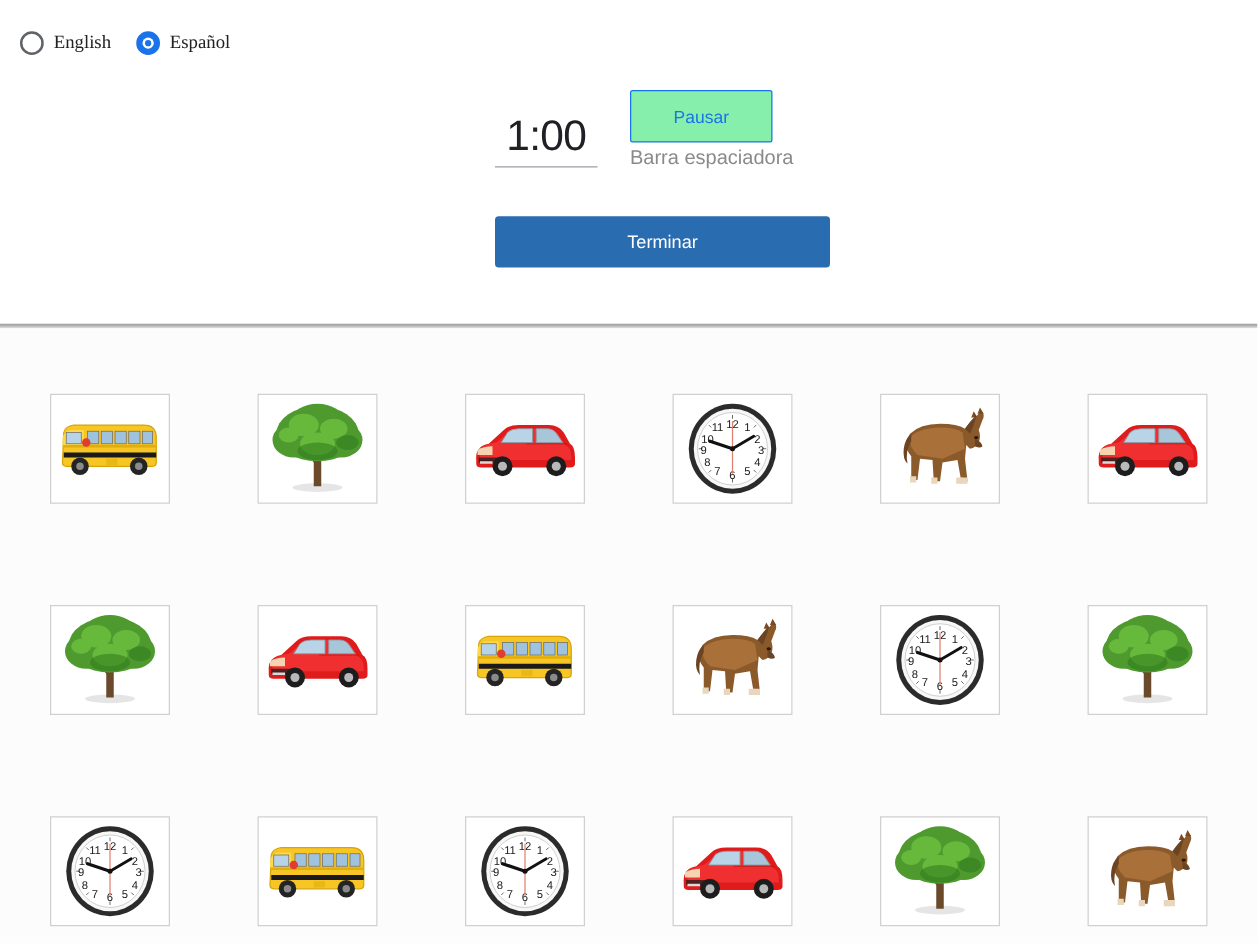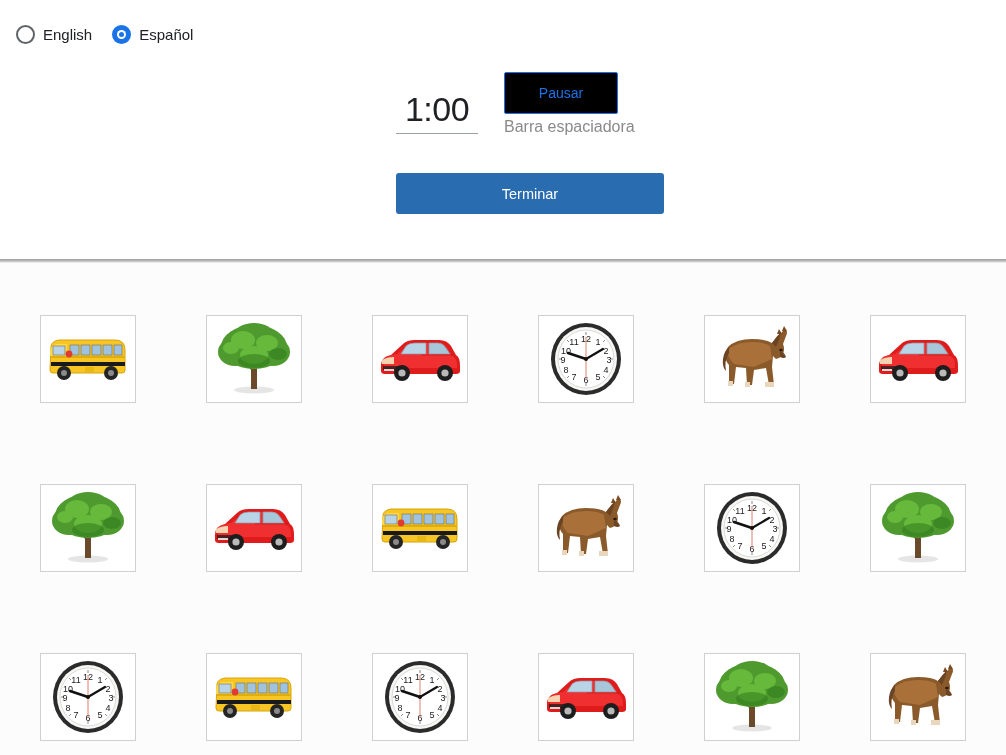--- a/index.html
+++ b/index.html
@@ -29,20 +29,21 @@
     top: 25px;
     display: flex;
     align-items: center;
     gap: 20px;
   }
   .radio-opt {
     display: flex;
     align-items: center;
     gap: 8px;
     cursor: pointer;
+    font-family: Liberation Serif, serif;
   }
   .radio-mark {
     width: 19px;
     height: 19px;
     border-radius: 50%;
     box-sizing: border-box;
     border: 2px solid #5f6368;
     background: #ffffff;
     flex: none;
     position: relative;
@@ -146,21 +147,21 @@
   }
   .pause-btn {
     display: block;
     width: 114px;
     height: 42px;
     line-height: 40px;
     text-align: center;
     border: 1px solid #1a73e8;
     border-radius: 2px;
     color: #1a73e8;
-    background: #000000;
+    background: #86efac;
     font-size: 14px;
     font-family: "Liberation Sans", sans-serif;
     cursor: pointer;
     box-sizing: border-box;
     padding: 0;
   }
   .pause-hint {
     font-size: 16px;
     color: #8a8a8a;
     margin-top: 6px;

